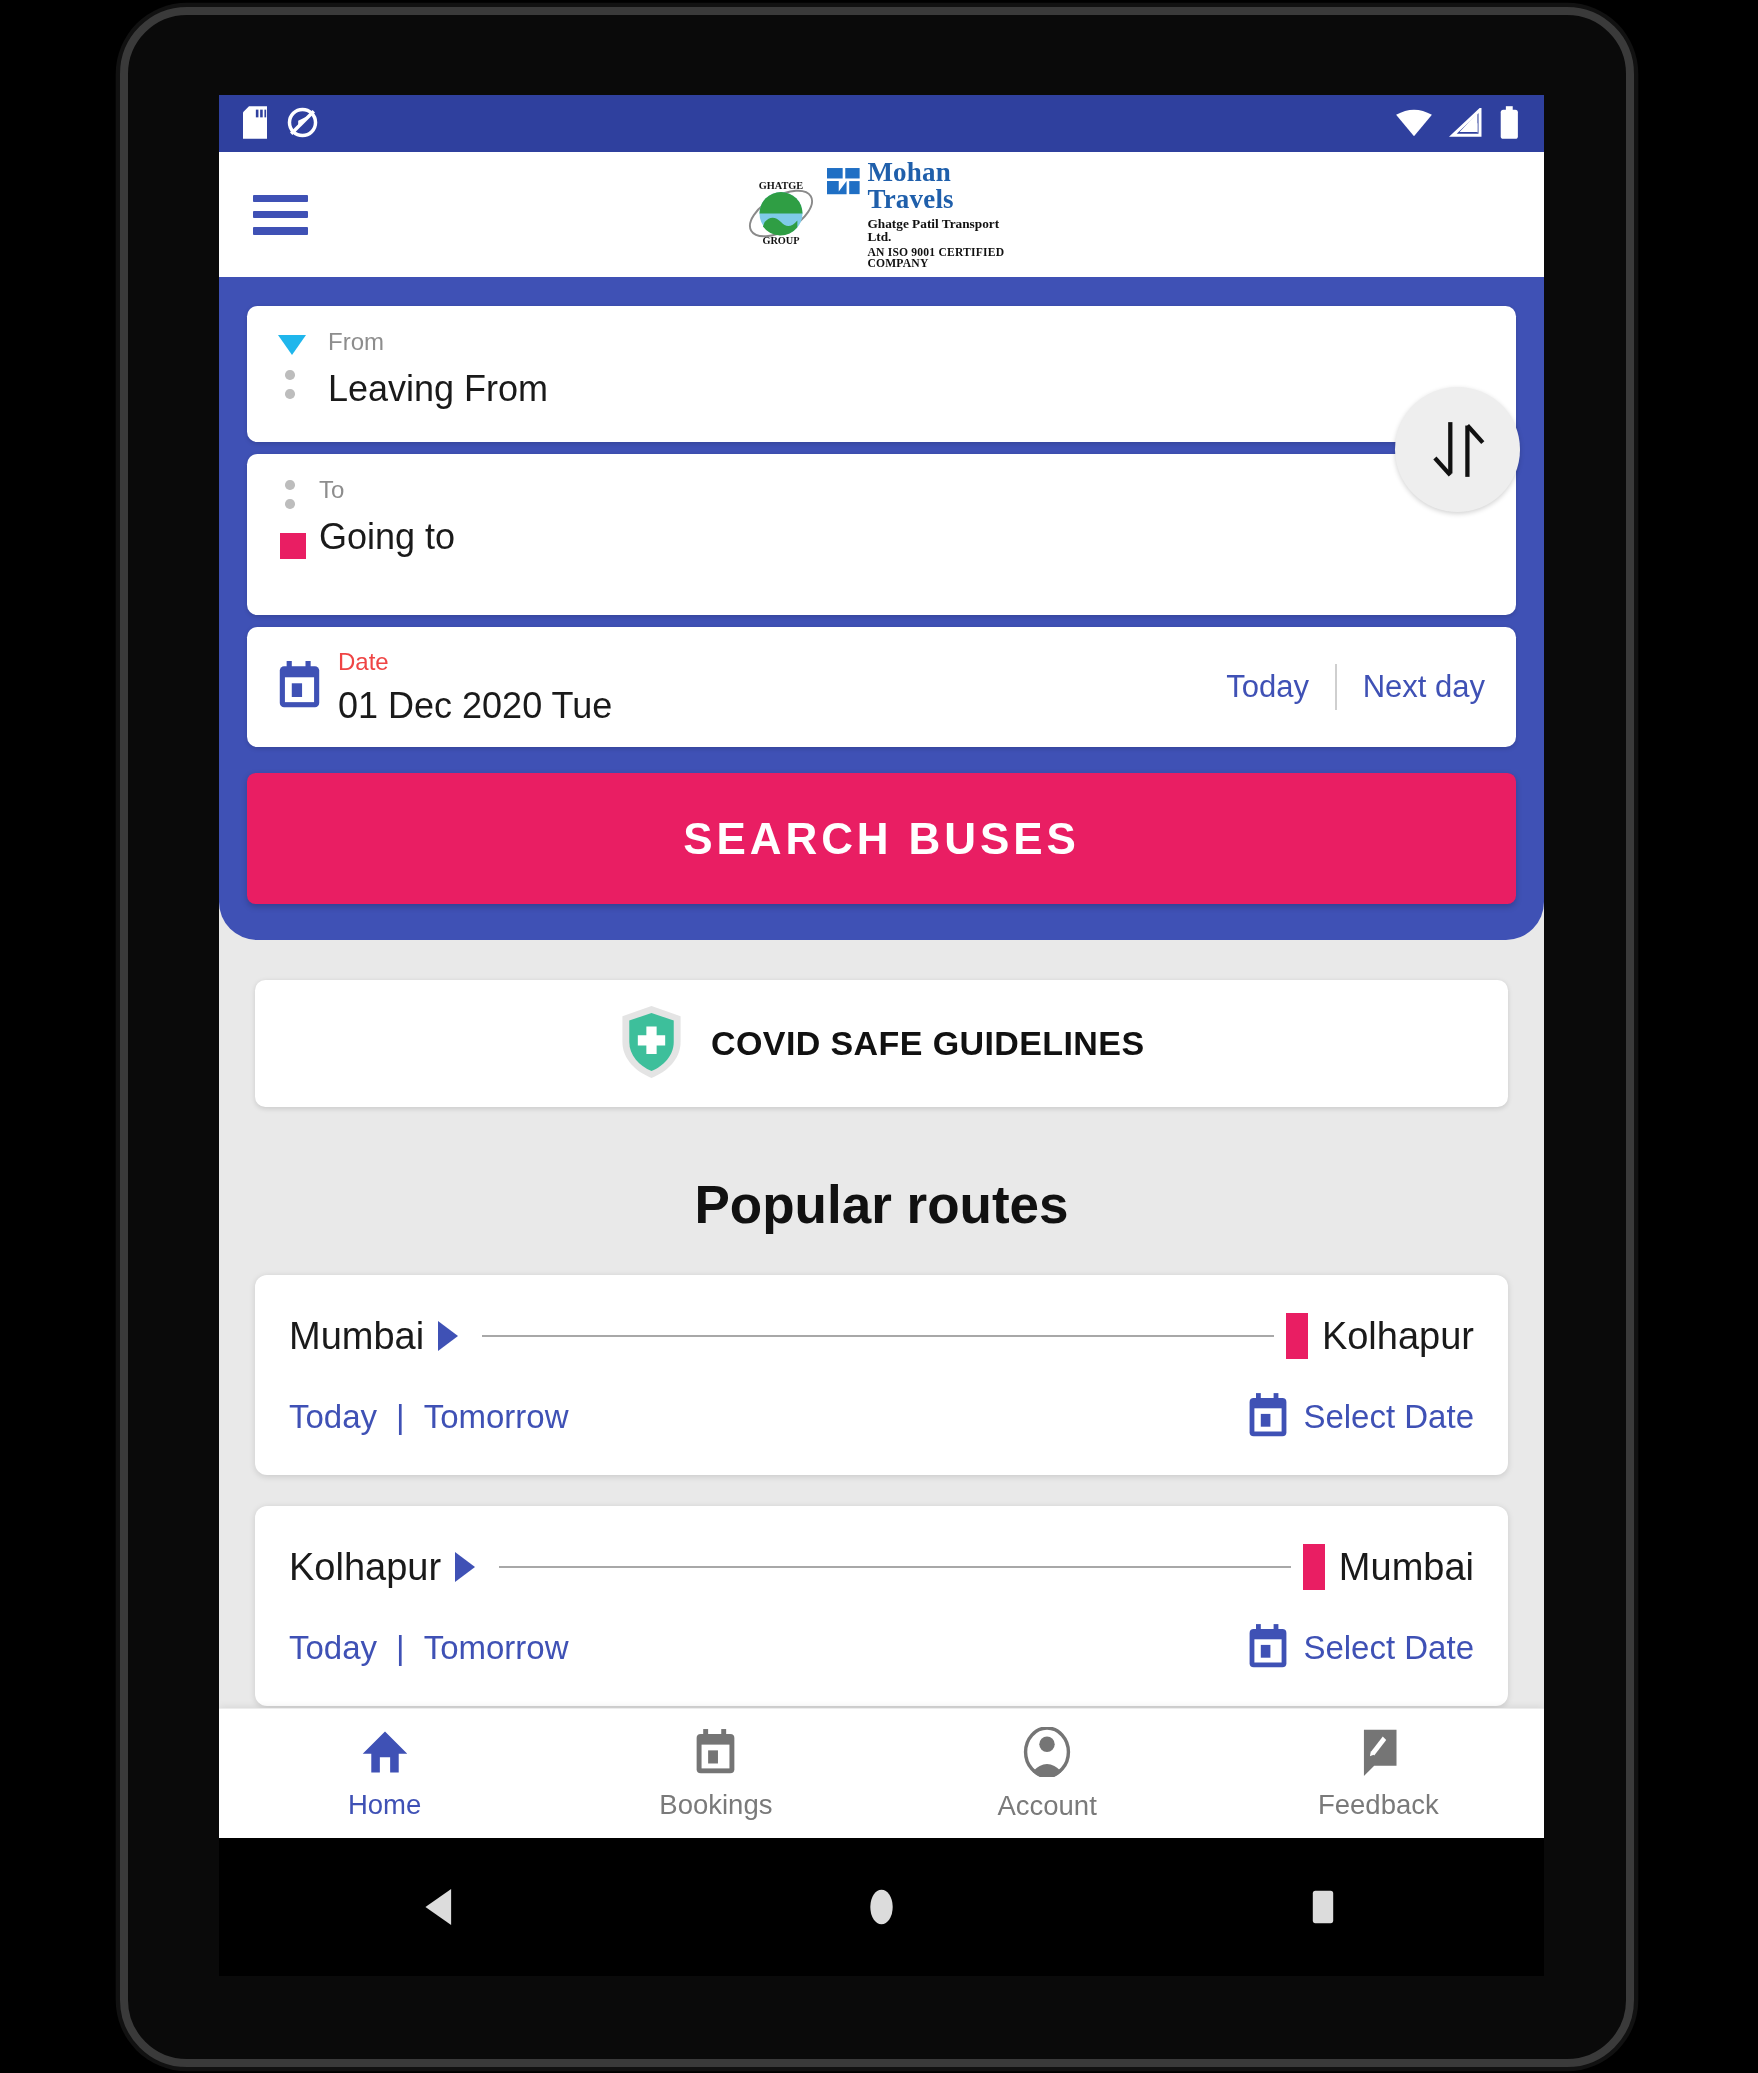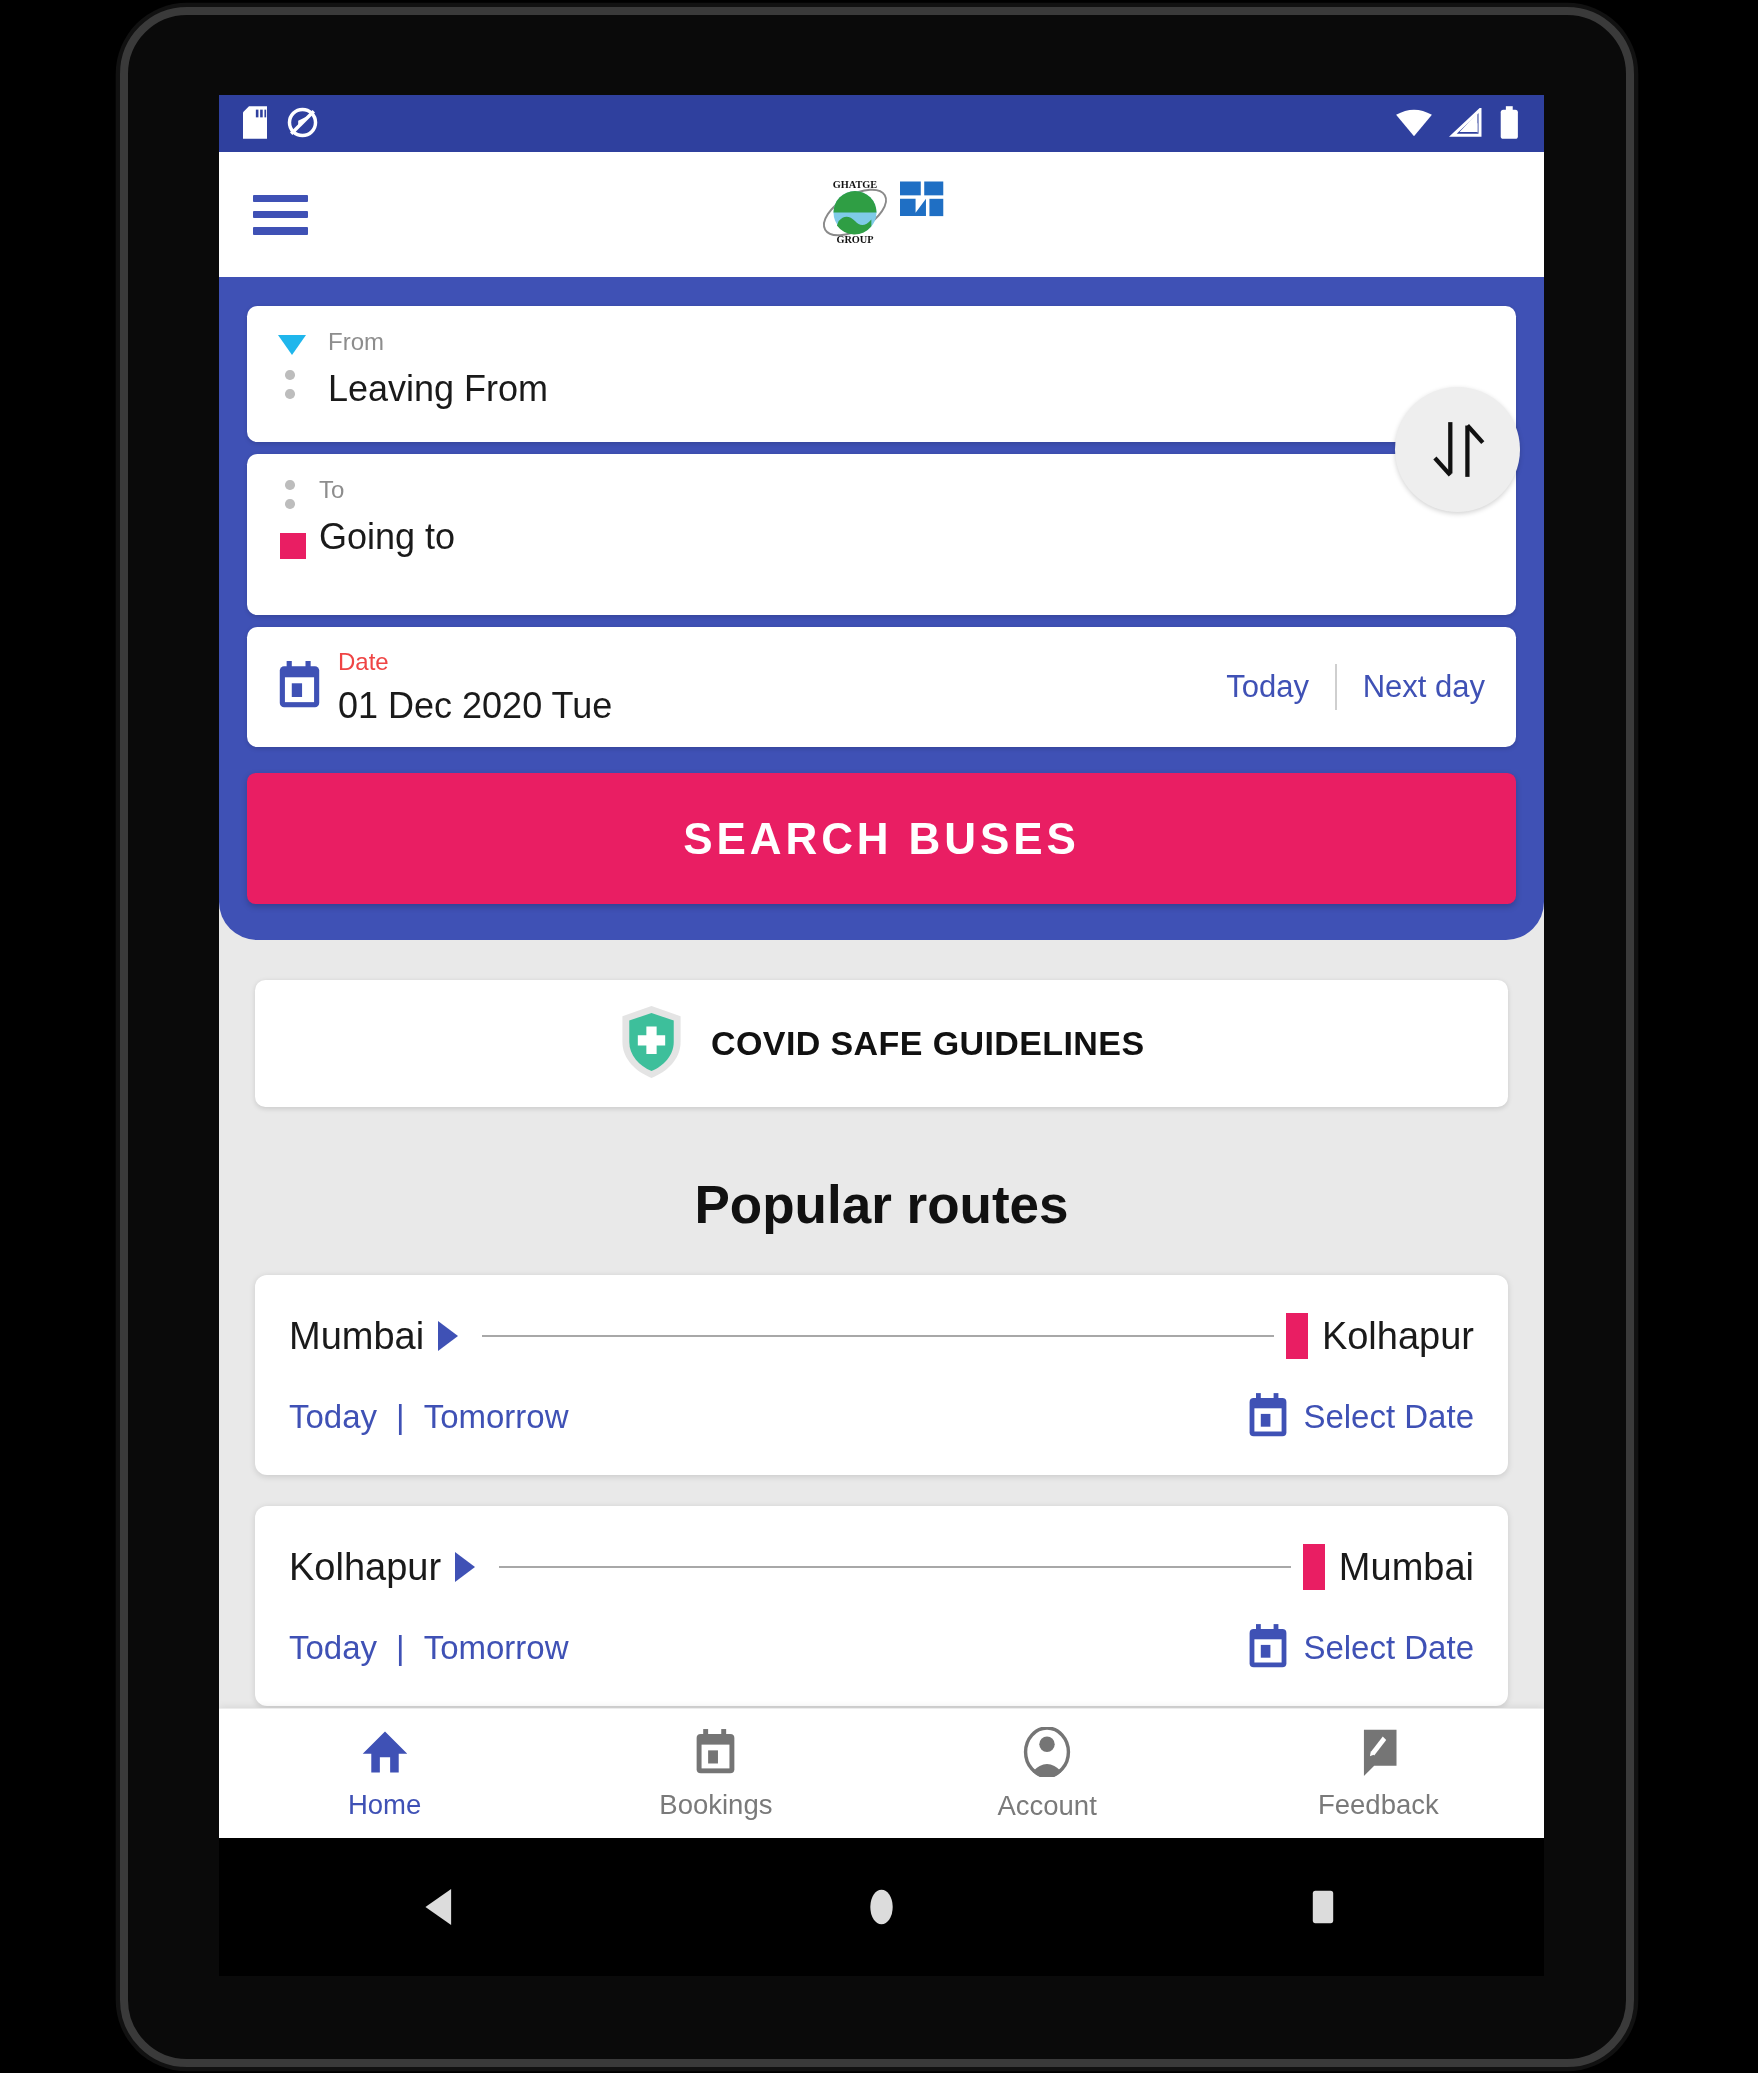--- a/index.html
+++ b/index.html
@@ -51,21 +51,21 @@
     display:flex;align-items:center;
     padding:0 34px;
     box-sizing:border-box;
     position:relative;
   }
   #hamburger{width:55px;height:40px;display:flex;flex-direction:column;justify-content:space-between;cursor:pointer;}
   #hamburger span{display:block;height:7.7px;background:#3f51b5;border-radius:0.9px;}
   #brand-logo{
     position:absolute;left:0;right:0;margin:0 auto;
     width:275px;height:74px;
-    display:flex;align-items:flex-start;justify-content:center;gap:8.6px;
+    display:flex;align-items:center;justify-content:center;gap:8.6px;
     pointer-events:none;
   }
   .logo-text{display:flex;flex-direction:column;align-items:flex-start;line-height:1;}
   .logo-l1{font-family:"Liberation Serif",serif;font-size:27px;font-weight:700;color:#1f5fab;letter-spacing:0.2px;}
   .logo-l2{font-family:"Liberation Serif",serif;font-size:13.3px;font-weight:700;color:#111;margin-top:3.4px;}
   .logo-l3{font-family:"Liberation Serif",serif;font-size:11.6px;font-weight:700;color:#111;margin-top:3.4px;letter-spacing:0.2px;}
 
   
   #search-panel{
     background:#3f51b5;
@@ -250,20 +250,25 @@
           <text x="43" y="76" font-family="Liberation Serif, serif" font-size="12" font-weight="bold" fill="#111" text-anchor="middle">GROUP</text>
         </svg>
       </span>
       <span style="display:flex;align-items:flex-start;gap:6.9px;">
         <svg width="45" height="52" viewBox="0 0 52 60">
           <rect x="0" y="4" width="24" height="16" fill="#1f6fc4"></rect>
           <rect x="28" y="4" width="22" height="16" fill="#1f6fc4"></rect>
           <path d="M0 24 L18 24 L18 40 L30 24 L30 44 L0 44 Z" fill="#1f6fc4"></path>
           <rect x="34" y="24" width="16" height="20" fill="#1f6fc4"></rect>
         </svg>
+        <span class="logo-text">
+          <span class="logo-l1">Mohan Travels</span>
+          <span class="logo-l2">Ghatge Patil Transport Ltd.</span>
+          <span class="logo-l3">AN ISO 9001 CERTIFIED COMPANY</span>
+        </span>
       </span>
     </div>
   </div>
 
   <div id="search-panel">
 
     <div id="swap-button">
       <svg width="60" height="65" viewBox="0 0 70 76">
         <line x1="26" y1="6" x2="26" y2="66" stroke="#111" stroke-width="5"></line>
         <polyline points="8,48 26,68 26,68" fill="none" stroke="#111" stroke-width="5"></polyline>

